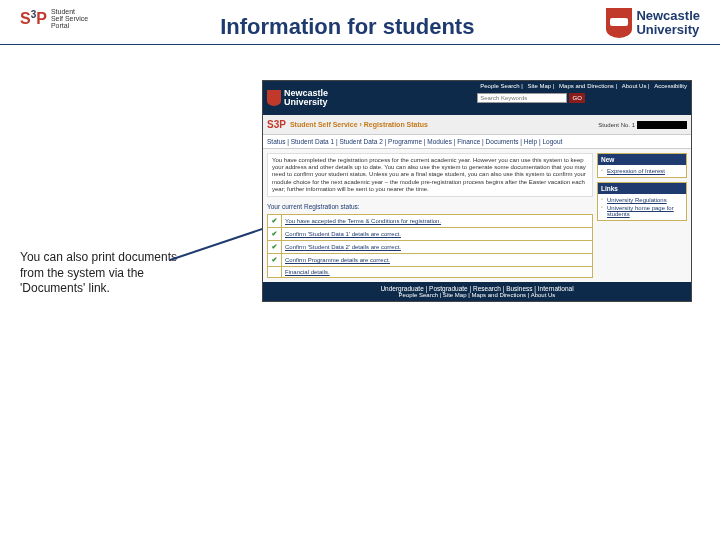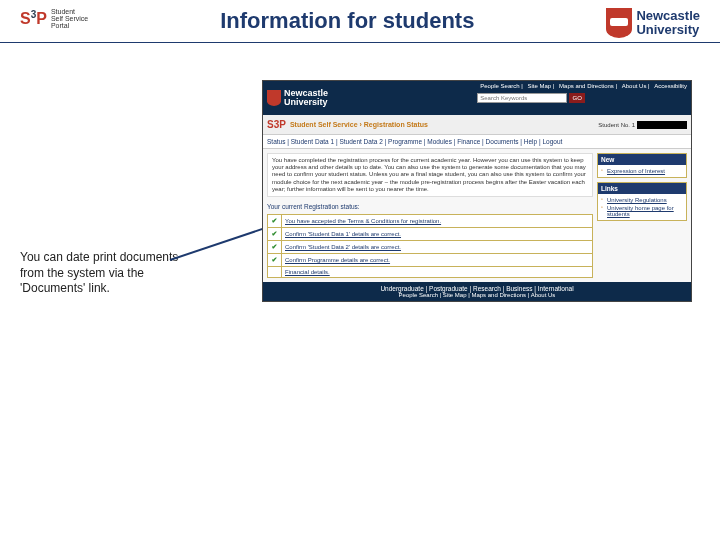--- a/index.html
+++ b/index.html
@@ -2,21 +2,21 @@
 <html><head>
 <meta charset="utf-8">
 <style>
   * { box-sizing: border-box; margin: 0; padding: 0; }
   body { width: 720px; height: 540px; font-family: Arial, sans-serif; background: #fff; position: relative; }
   .header { display: flex; justify-content: space-between; align-items: flex-start; padding: 8px 20px 4px 20px; border-bottom: 1px solid #1e3a6e; }
   .logo-s3p { display: flex; align-items: center; gap: 4px; }
   .s3p-mark { font-size: 16px; font-weight: bold; color: #c0392b; }
   .s3p-mark sup { color: #2c3e50; font-size: 10px; }
   .s3p-sub { font-size: 7px; color: #333; line-height: 1; }
-  .title { font-size: 22px; font-weight: bold; color: #1e3a6e; }
+  .title { font-size: 22px; font-weight: bold; color: #1e3a6e; margin-top: 6px; }
   .uni-logo { display: flex; align-items: center; gap: 4px; }
   .shield { width: 26px; height: 30px; background: #c0392b; border-radius: 0 0 50% 50% / 0 0 30% 30%; display: flex; flex-direction: column; align-items: center; justify-content: center; }
   .shield::before { content: ""; width: 18px; height: 8px; background: #fff; border-radius: 2px; margin-bottom: 2px; }
   .uni-text { font-size: 13px; font-weight: bold; color: #1e3a6e; line-height: 1.1; }
 
   .caption { position: absolute; left: 20px; top: 250px; width: 180px; font-size: 12px; color: #222; line-height: 1.3; }
 
   .screenshot { position: absolute; left: 262px; top: 80px; width: 430px; border: 1px solid #444; background: #fff; font-size: 7px; }
   .ss-topbar { background: #0d2a4a; color: #fff; height: 34px; display: flex; justify-content: space-between; padding: 2px 4px; }
   .ss-toplinks { font-size: 6px; text-align: right; }
@@ -73,21 +73,21 @@
   <div class="title">Information for students</div>
   <div class="uni-logo">
     <div class="shield"></div>
     <div class="uni-text">
       <div>Newcastle</div>
       <div>University</div>
     </div>
   </div>
 </div>
 
-<div class="caption">You can date print documents from the system via the 'Documents' link.</div>
+<div class="caption">You can also print documents from the system via the 'Documents' link.</div>
 
 <svg class="arrow-svg" width="340" height="120">
   <defs>
     <marker id="ah" markerWidth="8" markerHeight="8" refX="6" refY="3" orient="auto">
       <path d="M0,0 L6,3 L0,6 Z" fill="#1e3a6e"></path>
     </marker>
   </defs>
   <line x1="10" y1="110" x2="320" y2="6" stroke="#1e3a6e" stroke-width="2" marker-end="url(#ah)"></line>
 </svg>
 

